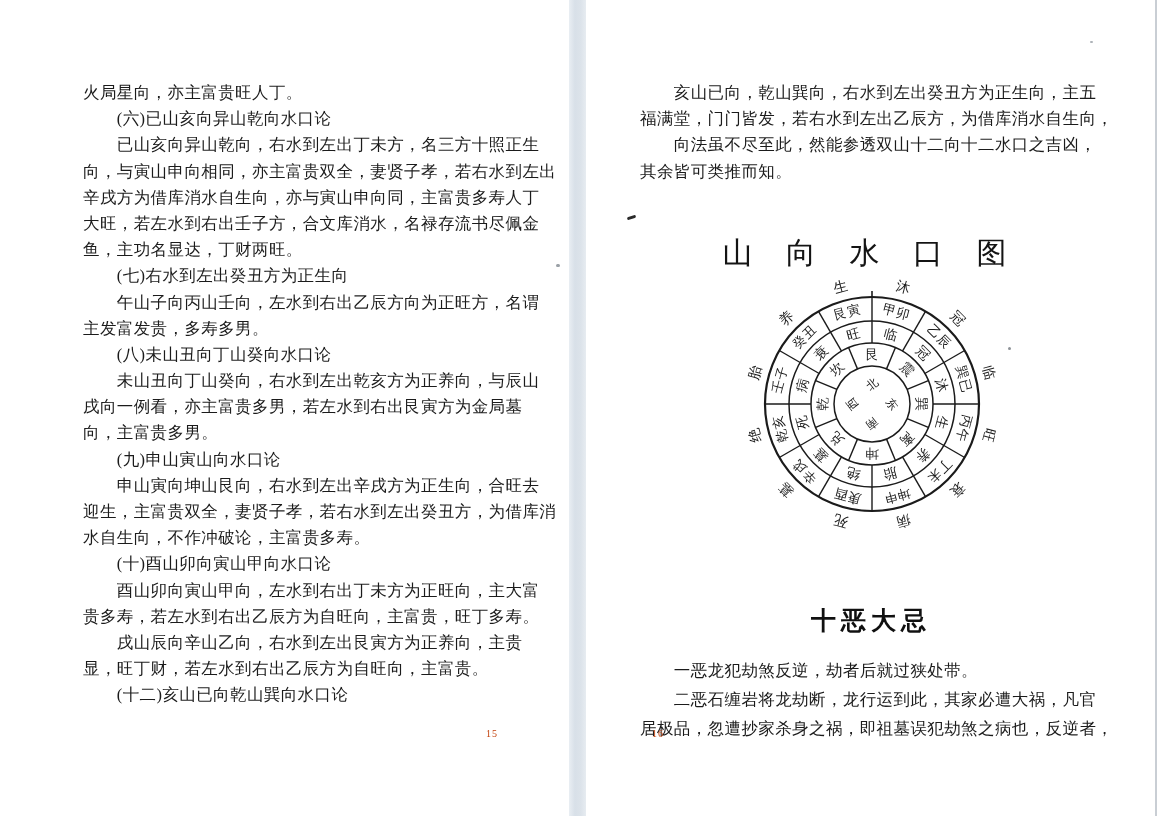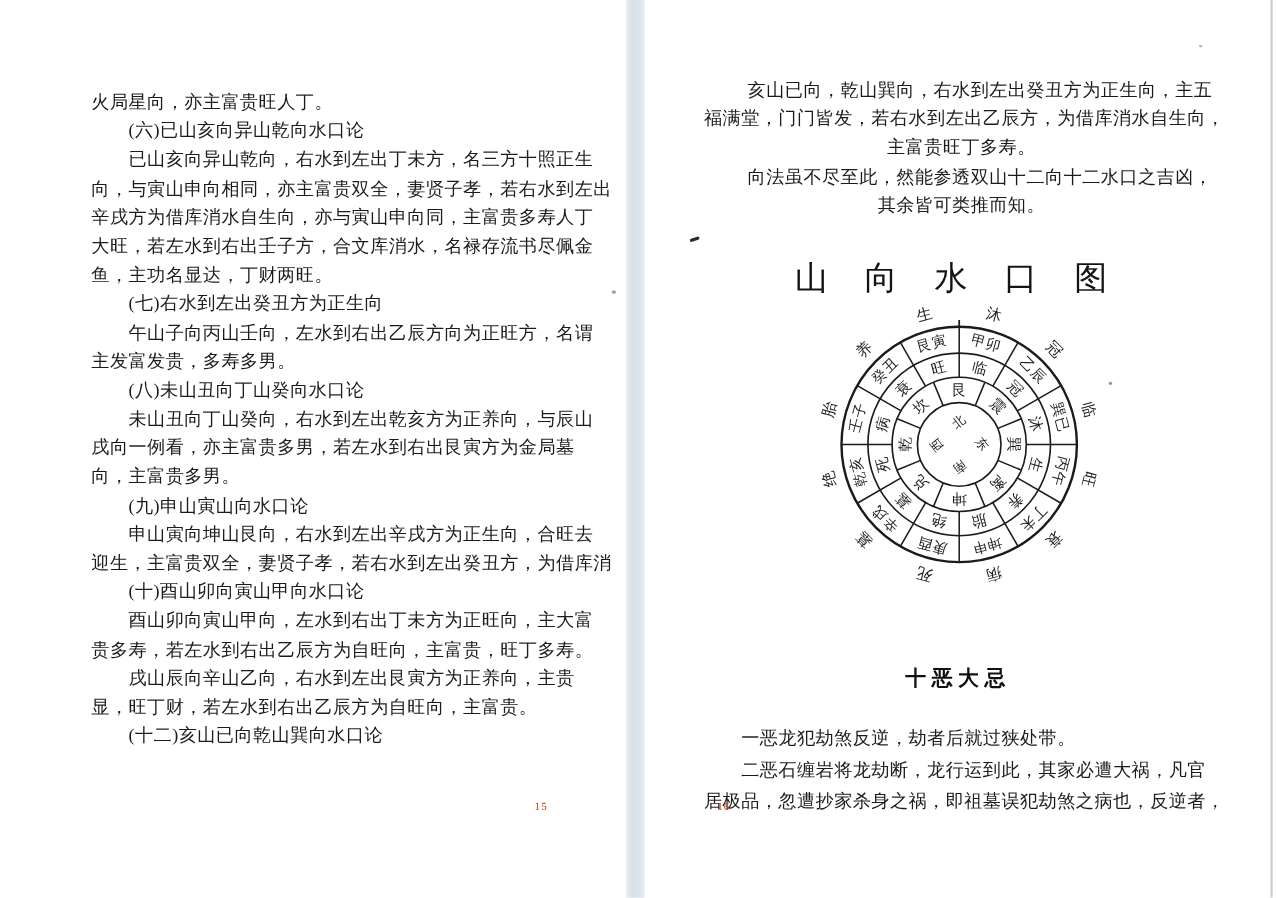--- a/index.html
+++ b/index.html
@@ -22,36 +22,36 @@
   }
   .textcol{
     position:absolute;
     font-size:16.5px;
     line-height:26.2px;
     letter-spacing:0.4px;
     white-space:nowrap;
   }
   .textcol .text-line{height:26.2px;}
   .col-left{left:83px;top:80px;width:452px;}
-  .col-right-top{left:640px;top:69px;width:468px;text-align:center;}
+  .col-right-top{left:640px;top:80px;width:468px;}
   .col-right-bottom{left:640px;top:656px;width:468px;line-height:29px;}
   .col-right-bottom .text-line{height:29px;}
   .diagram-title{
     position:absolute;left:640px;top:233px;width:462px;
     text-align:center;
     font-size:30px;
     letter-spacing:13px;
     color:#141414;
   }
   .section-title{
     position:absolute;left:640px;top:604px;width:462px;
     text-align:center;
     font-family:Liberation Sans, sans-serif;
     font-weight:700;
-    font-size:19px;
+    font-size:25px;
     letter-spacing:5px;
     color:#101010;
   }
   .wheel-svg{position:absolute;left:732px;top:264px;width:280px;height:280px;}
   .pagenum{
     position:absolute;
     font-size:10px;
     letter-spacing:1px;
     color:#c2410c;
   }
@@ -82,33 +82,33 @@
       <div class="text-line">　　(七)右水到左出癸丑方为正生向</div>
       <div class="text-line">　　午山子向丙山壬向，左水到右出乙辰方向为正旺方，名谓</div>
       <div class="text-line">主发富发贵，多寿多男。</div>
       <div class="text-line">　　(八)未山丑向丁山癸向水口论</div>
       <div class="text-line">　　未山丑向丁山癸向，右水到左出乾亥方为正养向，与辰山</div>
       <div class="text-line">戌向一例看，亦主富贵多男，若左水到右出艮寅方为金局墓</div>
       <div class="text-line">向，主富贵多男。</div>
       <div class="text-line">　　(九)申山寅山向水口论</div>
       <div class="text-line">　　申山寅向坤山艮向，右水到左出辛戌方为正生向，合旺去</div>
       <div class="text-line">迎生，主富贵双全，妻贤子孝，若右水到左出癸丑方，为借库消</div>
+      <div class="text-line">水自生向，不作冲破论，主富贵多寿。</div>
       <div class="text-line">　　(十)酉山卯向寅山甲向水口论</div>
       <div class="text-line">　　酉山卯向寅山甲向，左水到右出丁未方为正旺向，主大富</div>
       <div class="text-line">贵多寿，若左水到右出乙辰方为自旺向，主富贵，旺丁多寿。</div>
       <div class="text-line">　　戌山辰向辛山乙向，右水到左出艮寅方为正养向，主贵</div>
       <div class="text-line">显，旺丁财，若左水到右出乙辰方为自旺向，主富贵。</div>
       <div class="text-line">　　(十二)亥山已向乾山巽向水口论</div>
     </div>
   <div class="pagenum pagenum-left">15</div>
 
   <div class="textcol col-right-top">
       <div class="text-line">　　亥山已向，乾山巽向，右水到左出癸丑方为正生向，主五</div>
       <div class="text-line">福满堂，门门皆发，若右水到左出乙辰方，为借库消水自生向，</div>
-      <div class="text-line">主富贵旺丁多寿。</div>
       <div class="text-line">　　向法虽不尽至此，然能参透双山十二向十二水口之吉凶，</div>
       <div class="text-line">其余皆可类推而知。</div>
     </div>
 
   <div class="diagram-title">山 向 水 口 图</div>
 
   <svg class="wheel-svg" viewBox="0 0 280 280" xmlns="http://www.w3.org/2000/svg">
       <circle cx="140" cy="140" r="107" fill="none" stroke="#1b1b1b" stroke-width="2.2"></circle>
       <circle cx="140" cy="140" r="83" fill="none" stroke="#1b1b1b" stroke-width="1.5"></circle>
       <circle cx="140" cy="140" r="61" fill="none" stroke="#1b1b1b" stroke-width="1.5"></circle>

